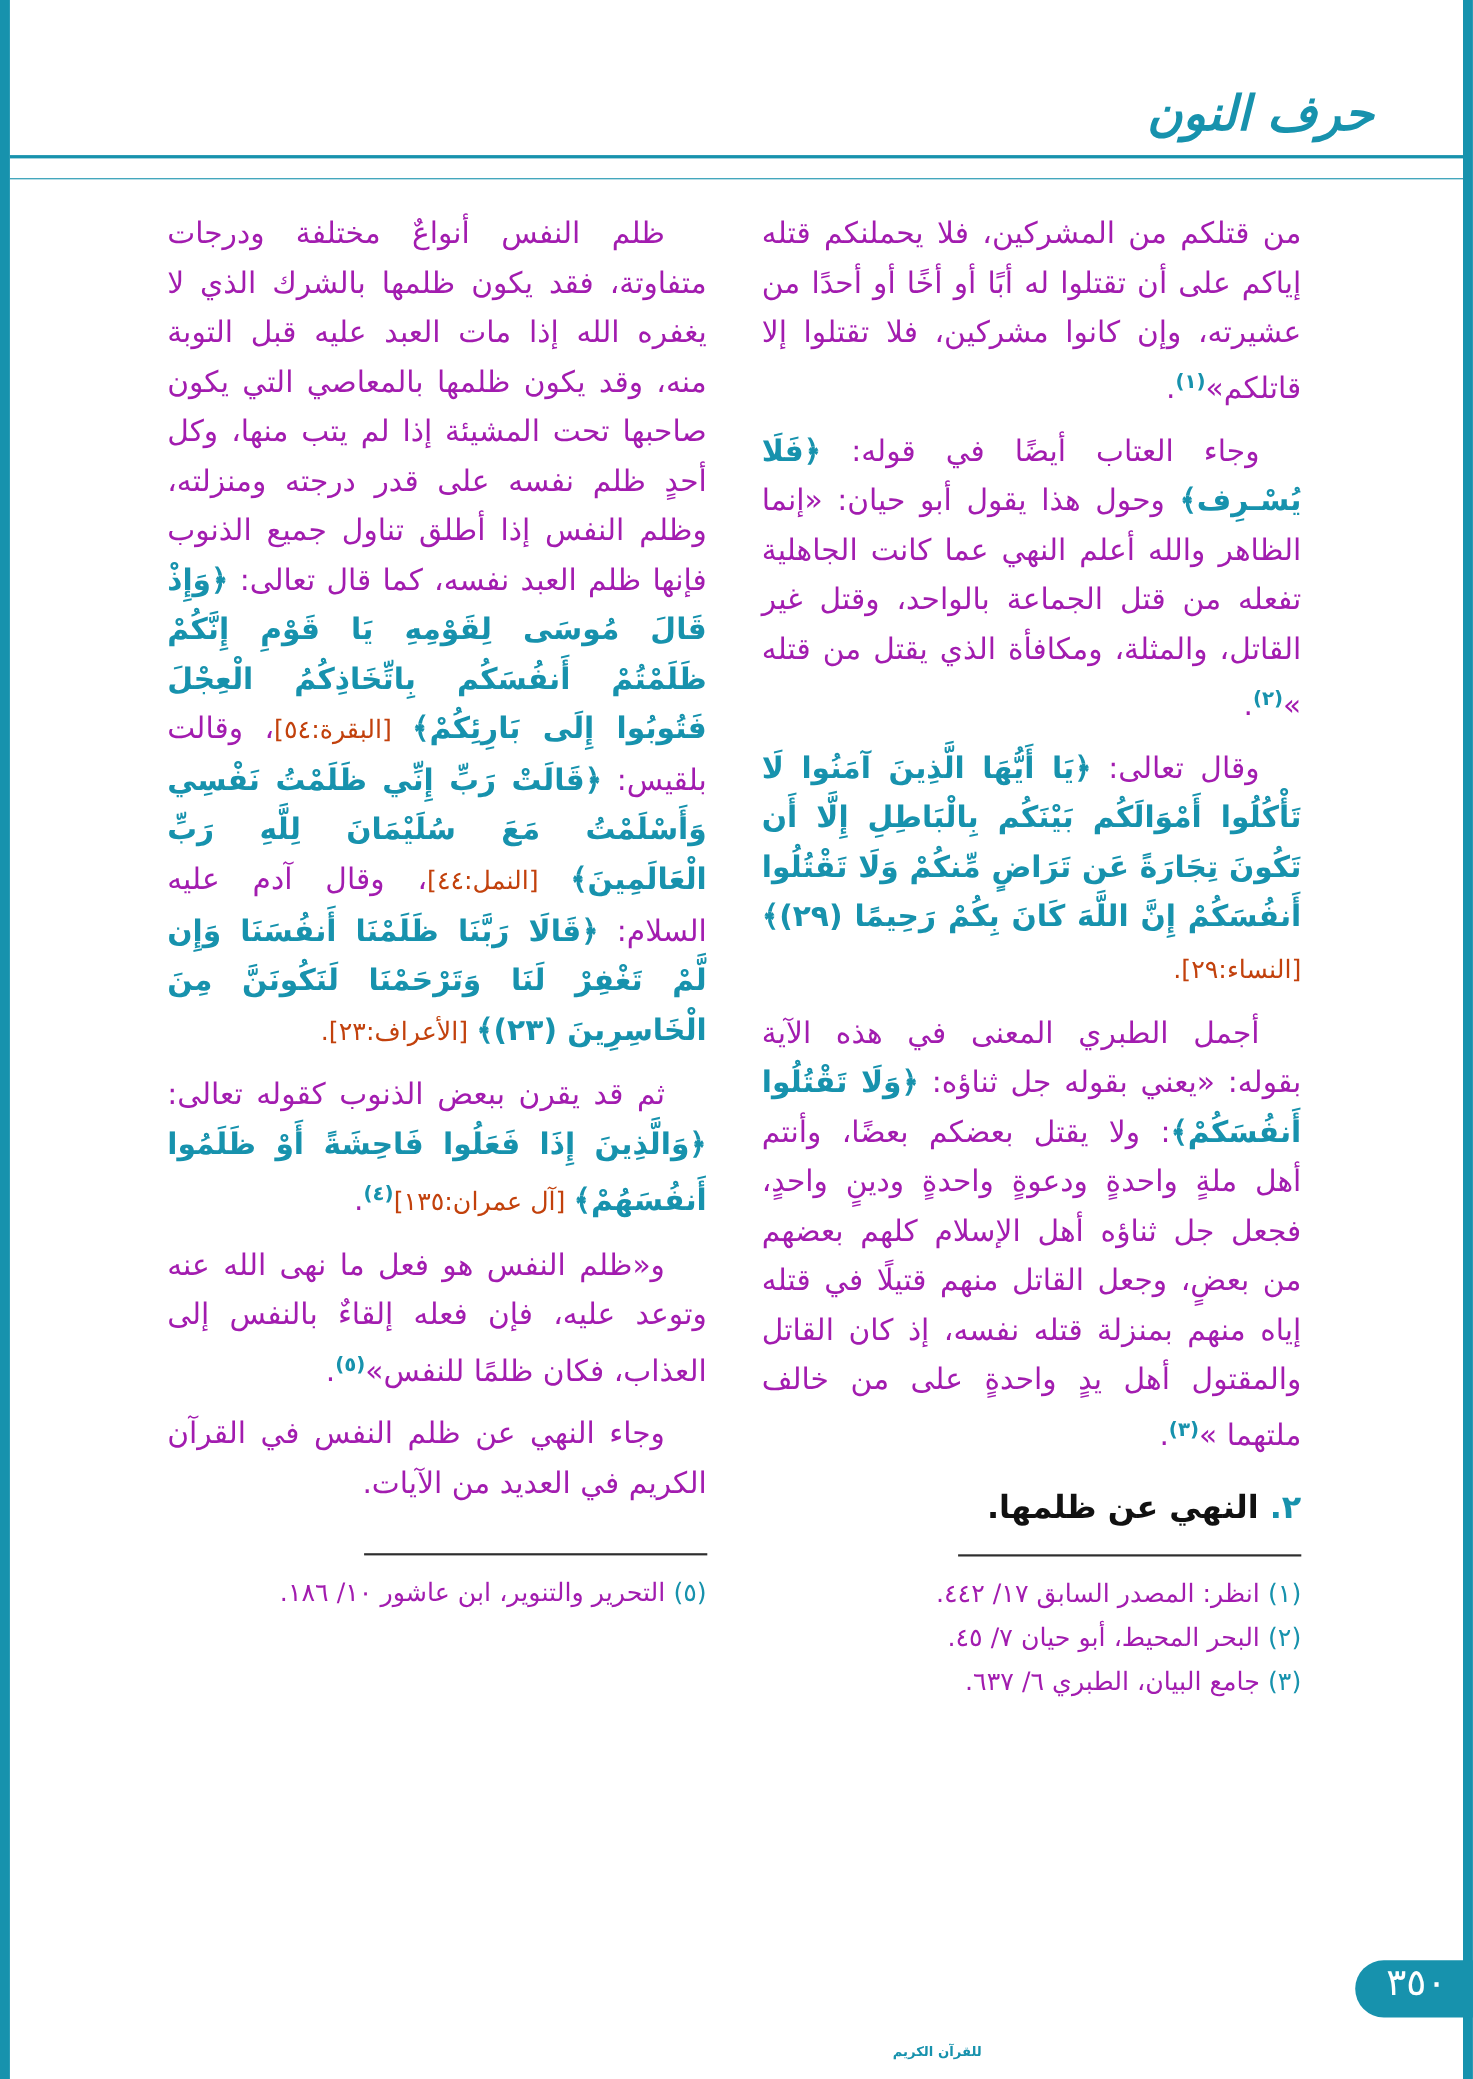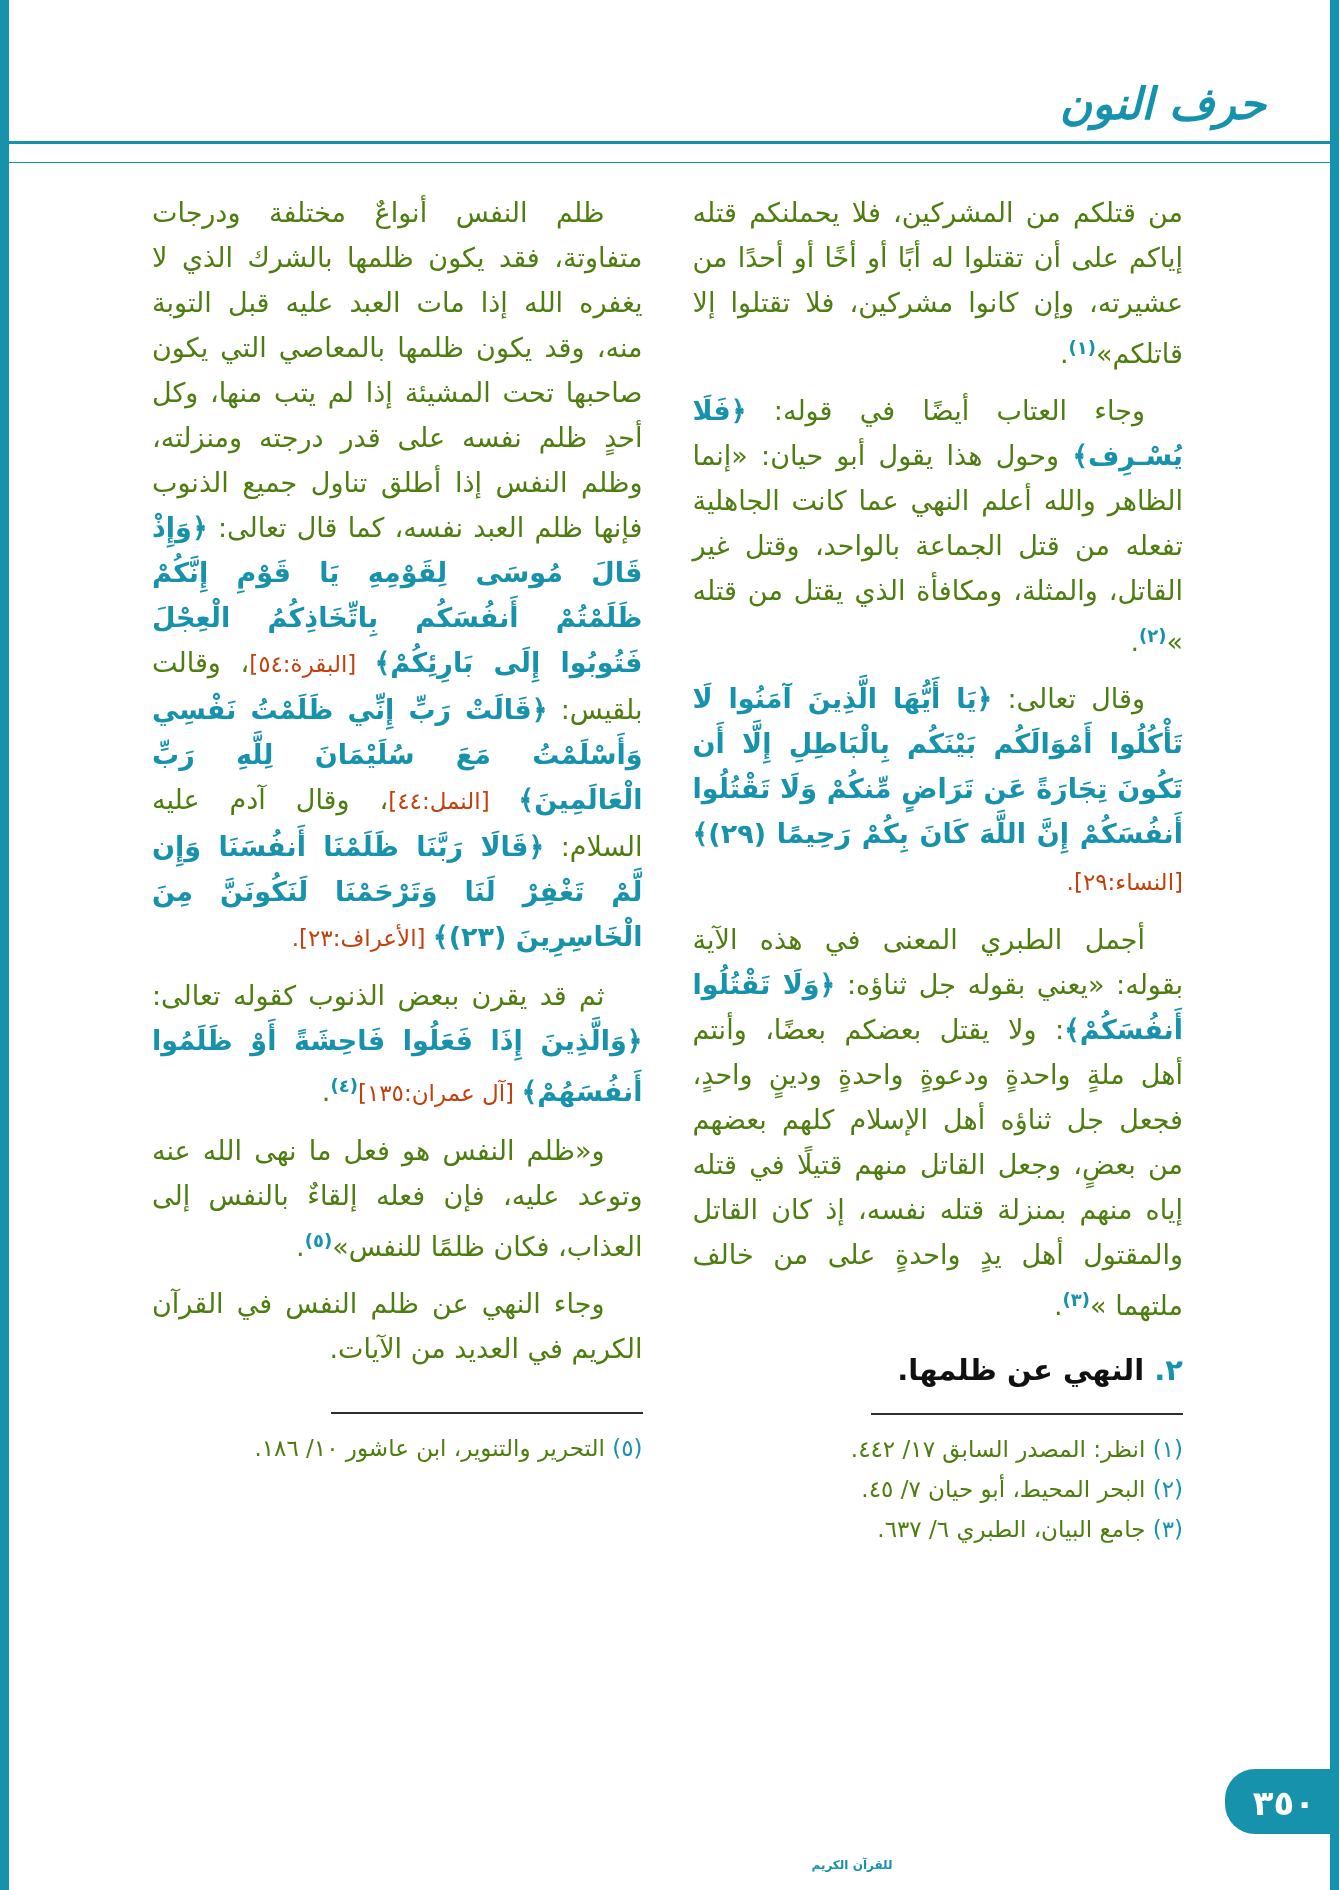--- a/index.html
+++ b/index.html
@@ -12,21 +12,21 @@
     direction:rtl;
     overflow:hidden;
     color:#111;
   }
   .side-bar{position:absolute;top:0;bottom:0;width:9px;background:#1792ad;}
   .side-bar.left{left:0;}
   .side-bar.right{right:0;}
 
   .header{position:absolute;top:0;left:9px;right:9px;}
   .chapter-title{
-    padding:78px 64px 6px 0;
+    padding:78px 81px 6px 0;
     font-size:44px;
     font-weight:bold;
     font-style:italic;
     color:#1792ad;
     text-align:right;
     letter-spacing:1px;
   }
   .rule-1{height:3px;background:#1792ad;margin-top:6px;}
   .rule-2{height:1px;background:#1792ad;margin-top:18px;}
 
@@ -38,21 +38,21 @@
   .column{flex:1 1 0;display:flex;flex-direction:column;min-width:0;}
 
   .para{
     margin:0 0 12px 0;
     font-size:27px;
     line-height:45px;
     text-align:justify;
     color:#111;
   }
   .para.indent{text-indent:38px;}
-  .seg-n{color:#4d7c0f;margin-top:24px;}
+  .seg-n{color:#a21caf;margin-top:24px;}
   .seg-q{color:#1792ad;font-weight:bold;}
   .seg-m{color:#1792ad;font-size:18px;vertical-align:9px;font-weight:bold;}
   .seg-r{color:#c2410c;font-size:23px;}
   .seg-hn{color:#1792ad;font-weight:bold;}
   .seg-h{color:#111;font-weight:bold;}
   .heading{font-size:29px;margin-top:8px;}
 
   .fn-block{margin-top:auto;padding-top:8px;}
   .fn-sep{height:2px;background:#2e2e2e;width:312px;margin:0 0 14px 0;}
   .footnote{
@@ -72,22 +72,22 @@
   }
   .emblem-main{font-size:29px;font-weight:bold;font-style:italic;line-height:1.25;}
   .emblem-sub{font-size:12px;margin-top:4px;font-weight:bold;}
 
   .page-num{
     position:absolute;
     right:0;bottom:56px;
     background:#1792ad;
     color:#ffffff;
     font-size:34px;
-    font-weight:bold;
-    padding:14px 24px 11px 28px;
+    font-weight:normal;
+    padding:1px 24px 11px 28px;
     border-radius:30px 0 0 30px;
     letter-spacing:2px;
   }
 </style>
 </head>
 <body>
 
 <div class="page">
 
   <div class="side-bar right"></div>

